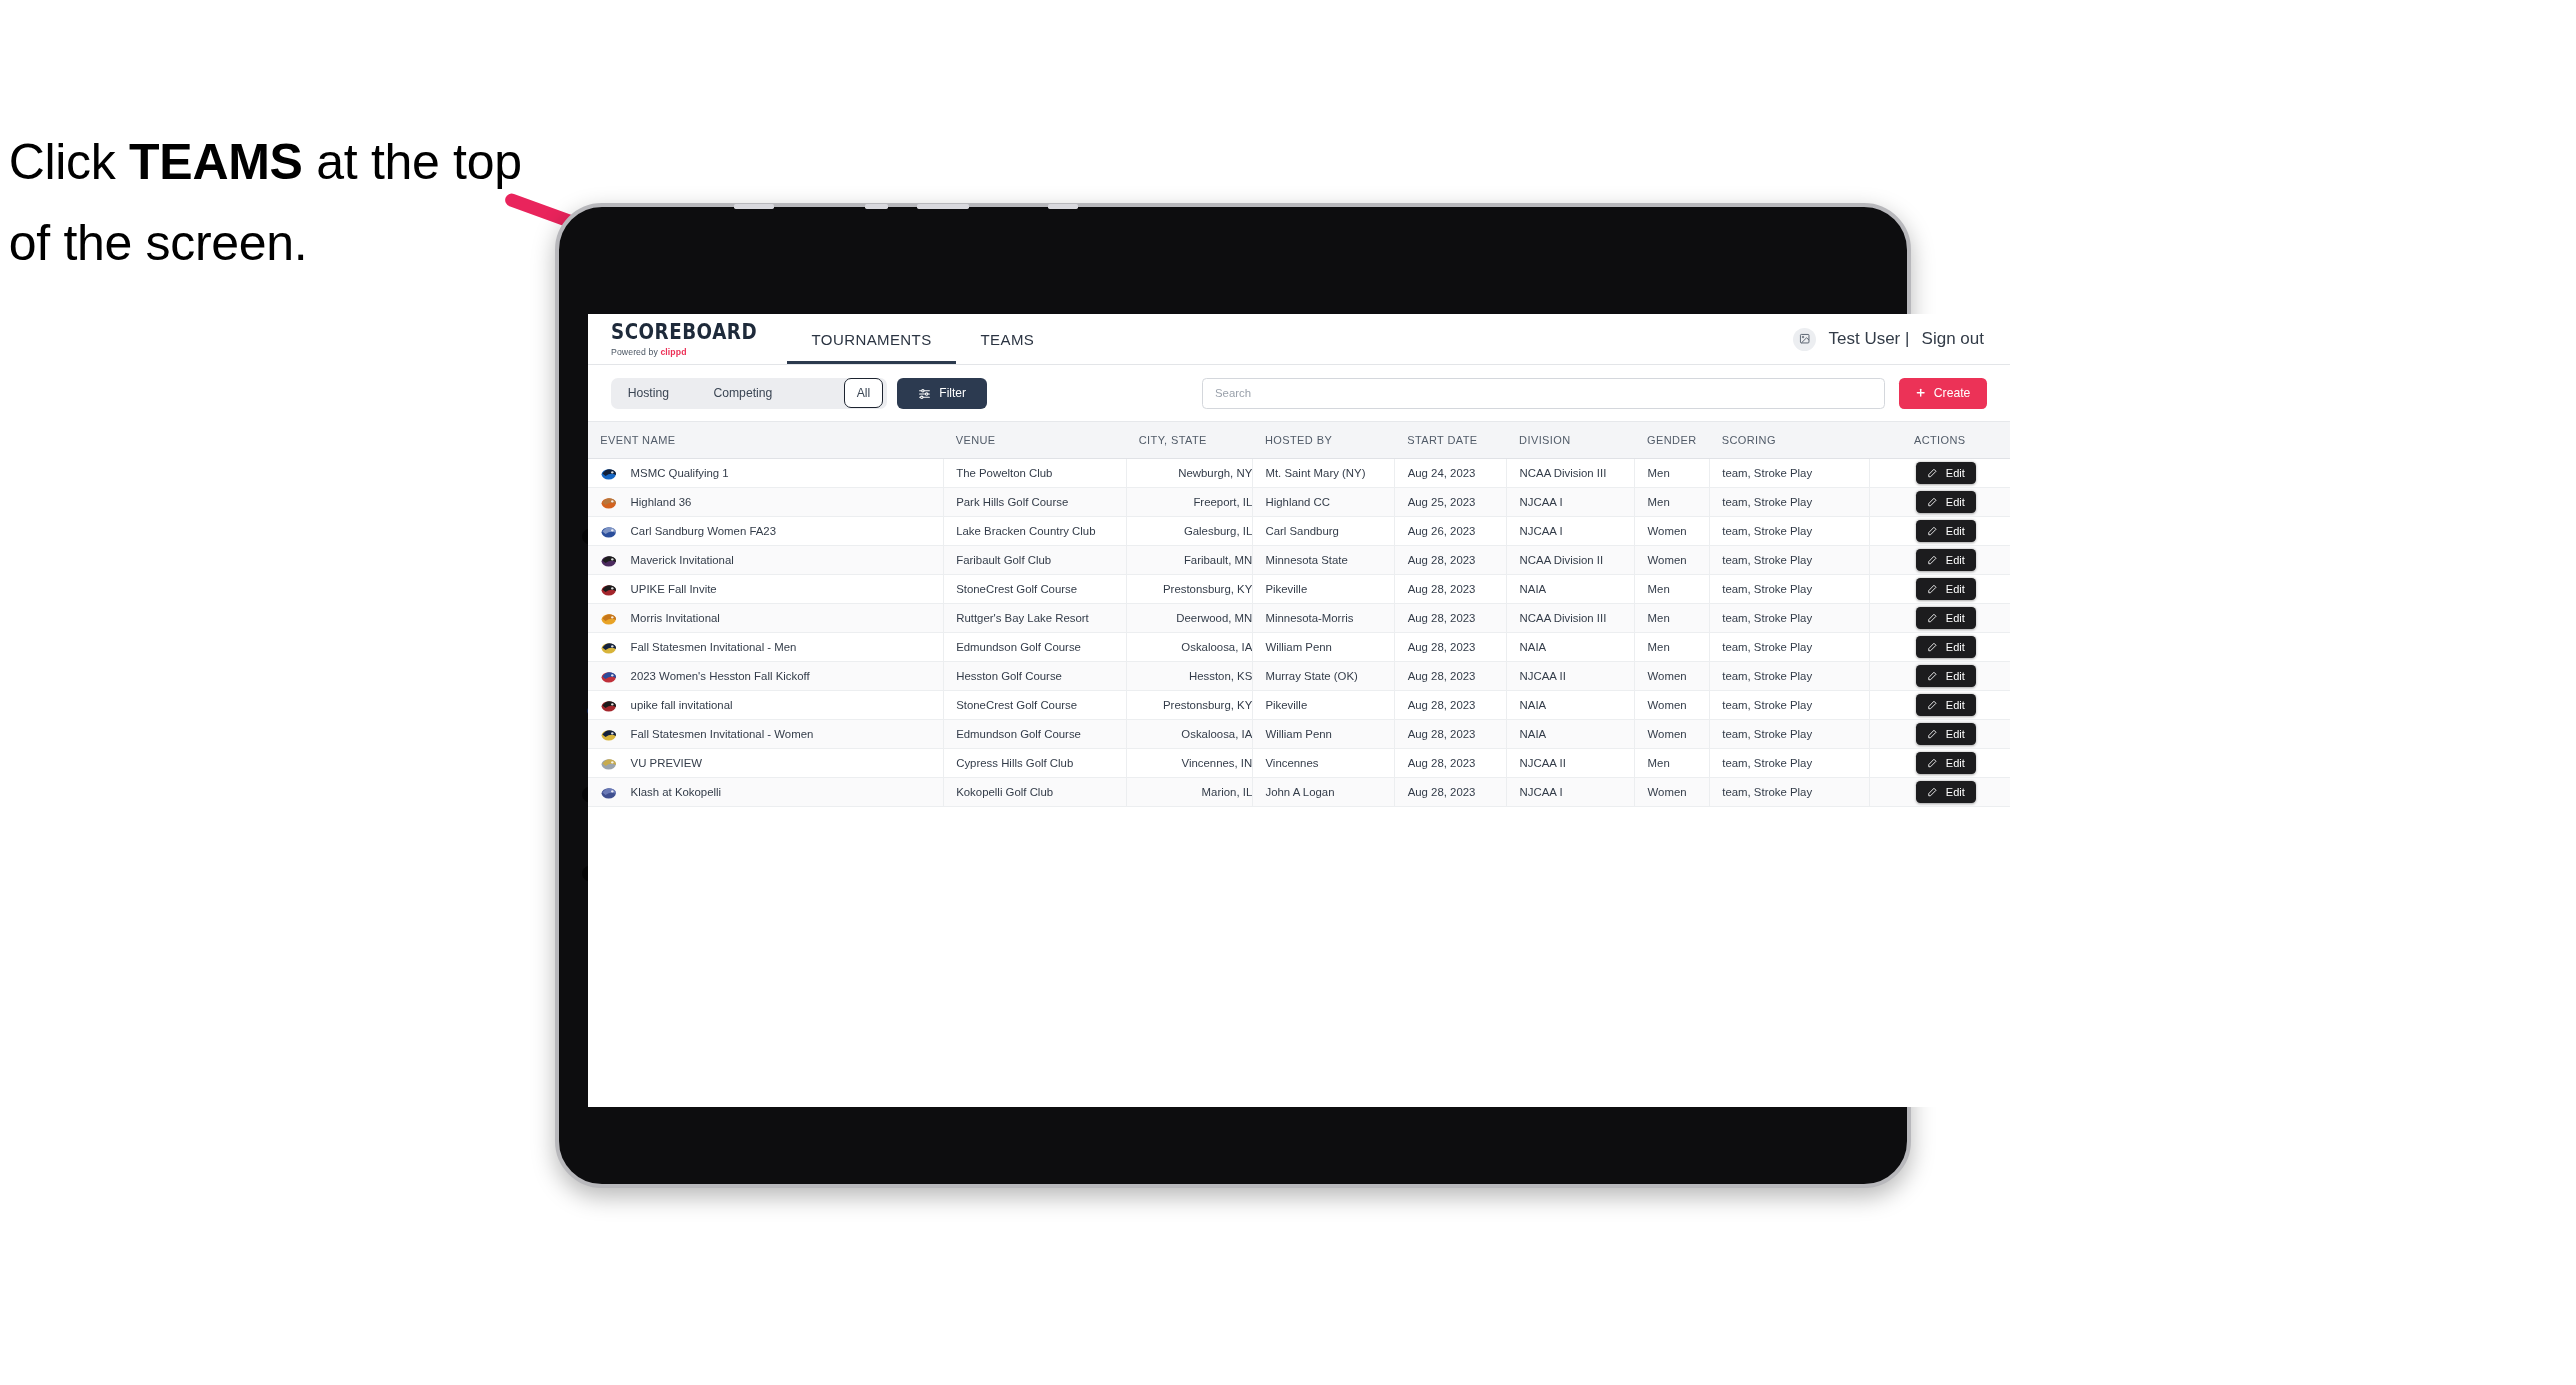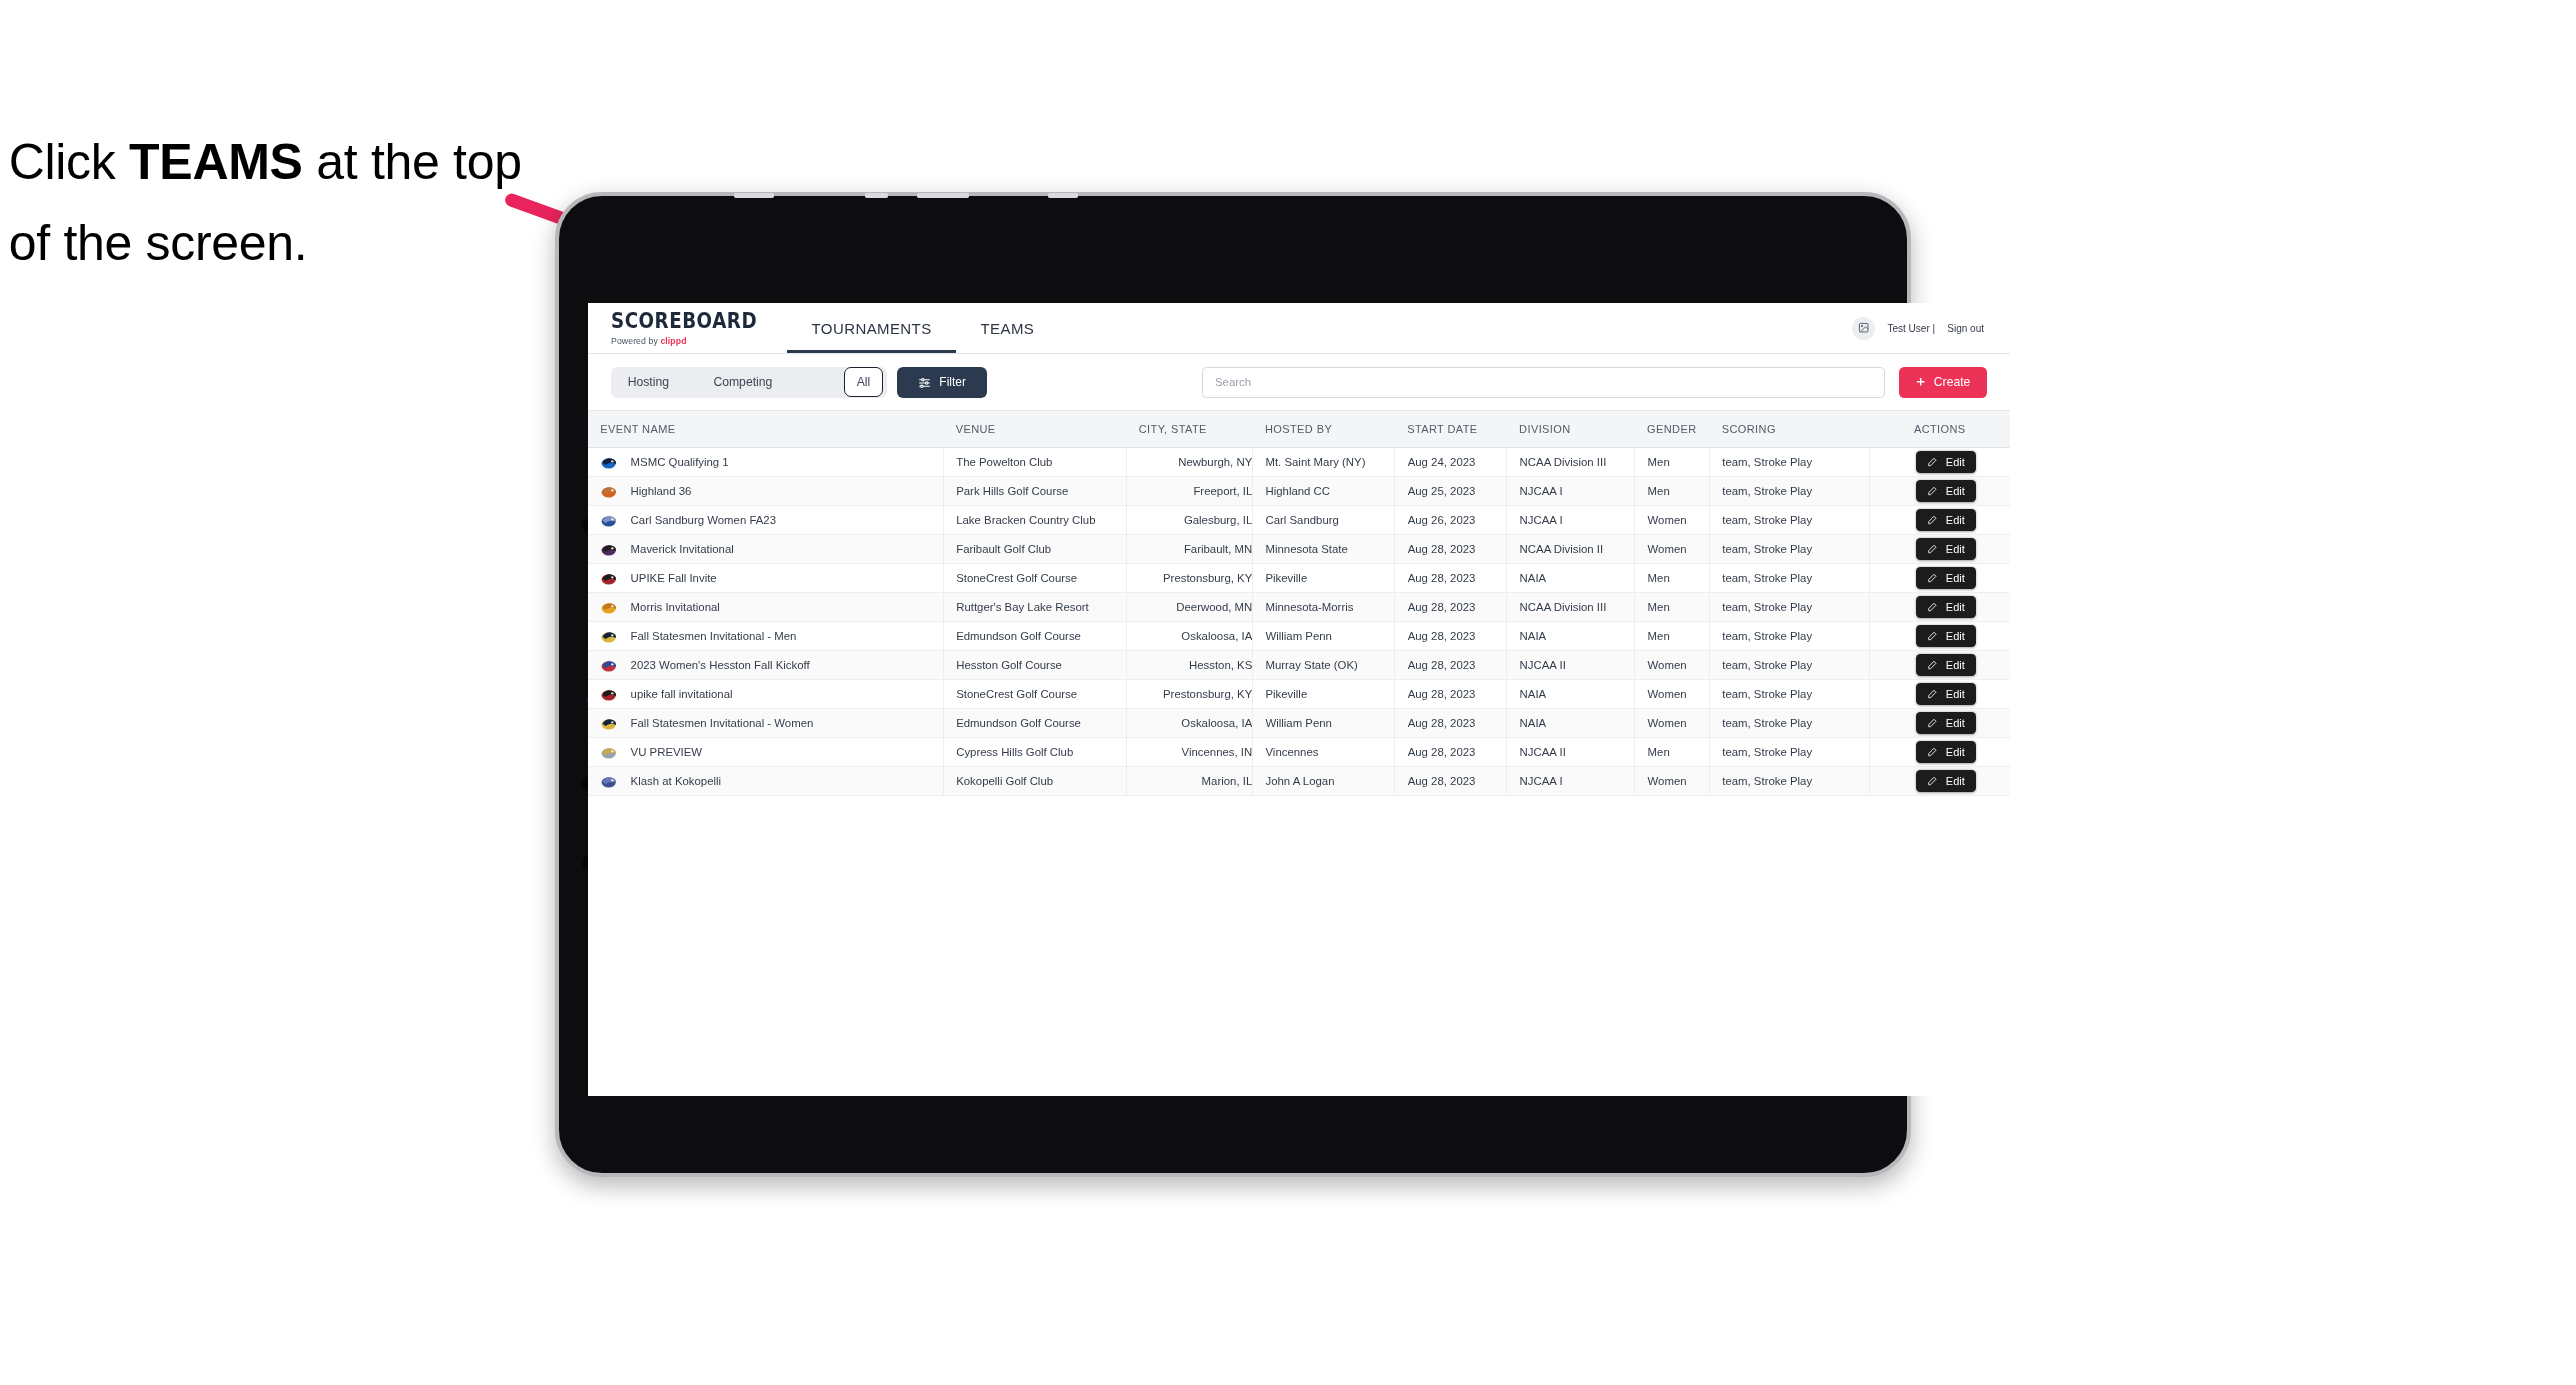--- a/index.html
+++ b/index.html
@@ -26,21 +26,21 @@
   #arrow-svg {
     position: absolute;
     left: 0; top: 0;
     width: 2576px; height: 1386px;
     pointer-events: none;
   }
 
   
   #tablet {
     position: absolute;
-    left: 555px; top: 192px;
+    left: 555px; top: 203px;
     width: 1356px; height: 985px;
     background: #0d0d0f;
     border-radius: 47px;
     border: 4.4px solid #b8b8bc;
     box-shadow: 0 8.7px 23px rgba(0,0,0,.28);
   }
   #tablet-topbtns {
     position: absolute; top: -2.6px; left: 175px;
     width: 367px; height: 4.4px;
   }
@@ -106,21 +106,21 @@
   .navtab.active::after {
     content: "";
     position: absolute; left: 0; right: 0; bottom: 0;
     height: 2.6px; background: #2c3a4e;
   }
 
   #appbar-right {
     margin-left: auto;
     display: flex; align-items: center; gap: 12.2px;
     padding-right: 26px;
-    font-size: 10px; color: #333c48;
+    font-size: 17px; color: #333c48;
   }
   #avatar {
     width: 23px; height: 23px; border-radius: 50%;
     background: #eceef1;
     display: flex; align-items: center; justify-content: center;
   }
   #avatar svg { display:block; }
   #signout { color: #333c48; cursor: pointer; }
 
   

